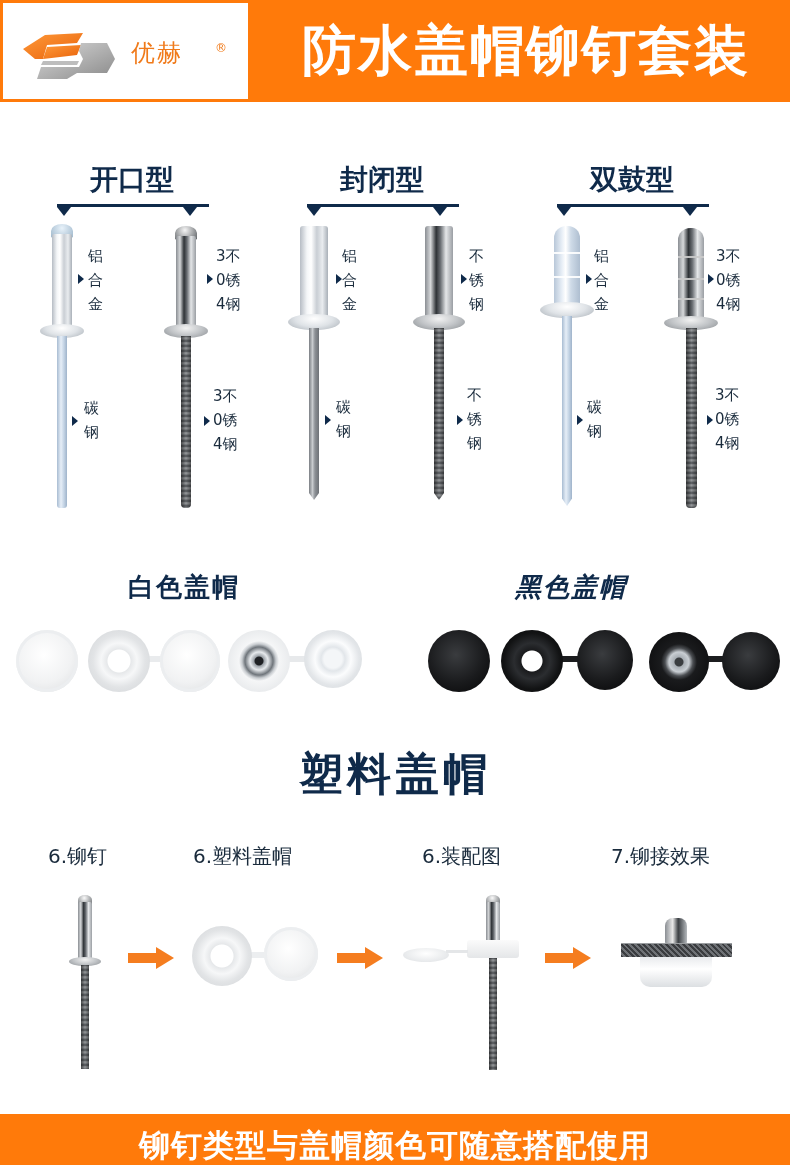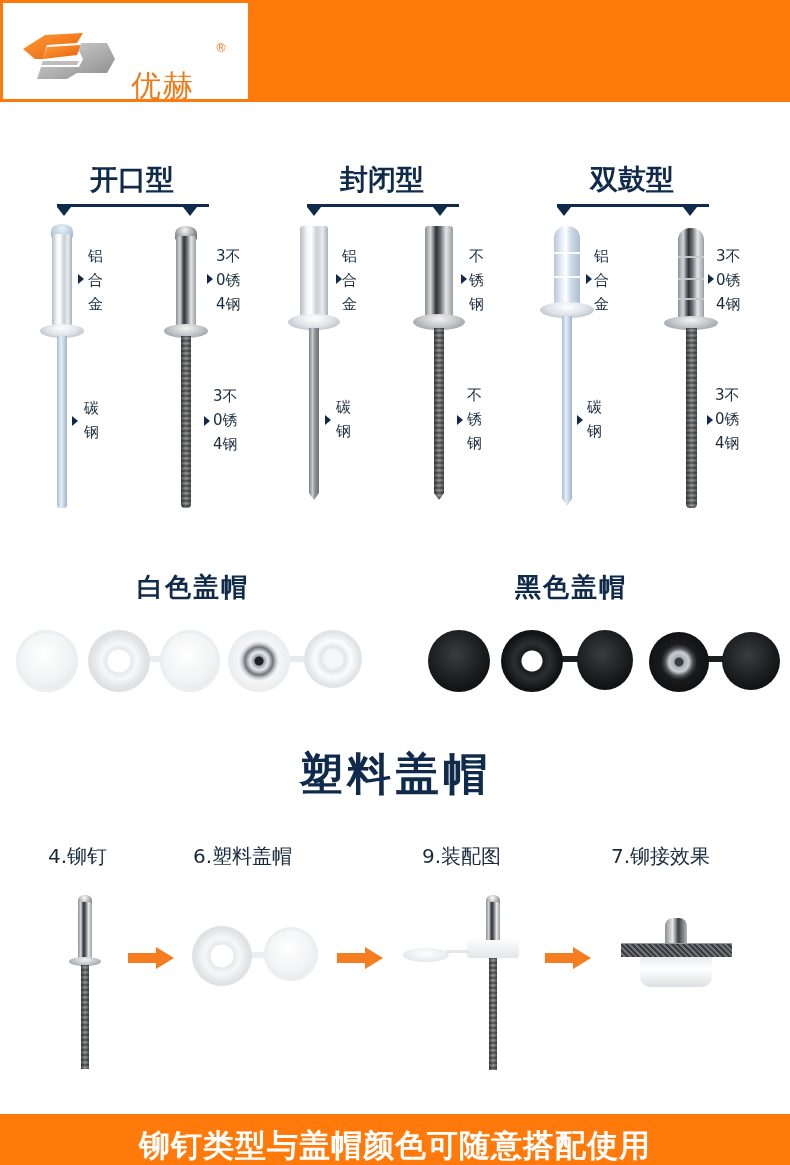--- a/index.html
+++ b/index.html
@@ -3,21 +3,21 @@
 <meta charset="utf-8">
 <style>
   * { box-sizing: border-box; margin: 0; padding: 0; }
   html, body { width: 790px; height: 1165px; background: #ffffff; overflow: hidden; }
   body { font-family: "DejaVu Sans", "Liberation Sans", sans-serif; color: #0f2a4a; position: relative; }
 
   
   .header { position: absolute; left: 0; top: 0; width: 790px; height: 102px; background: #ff7a0a; }
   .logo-box { position: absolute; left: 3px; top: 3px; width: 245px; height: 96px; background: #fff; }
   .logo-mark { position: absolute; left: 20px; top: 26px; width: 92px; height: 50px; }
-  .logo-text { position: absolute; left: 128px; top: 34px; font-size: 30px; color: #f07a1a; letter-spacing: 2px; margin-top: 29px; }
+  .logo-text { position: absolute; left: 128px; top: 34px; font-size: 24px; color: #f07a1a; letter-spacing: 2px; }
   .logo-reg { position: absolute; left: 212px; top: 38px; font-size: 12px; color: #f07a1a; }
   .header-title { position: absolute; left: 262px; top: 12px; width: 528px; text-align: center; color: #fff; font-size: 54px; font-weight: bold; letter-spacing: 2px; line-height: 78px; }
 
   
   .group { position: absolute; top: 160px; width: 150px; }
   .group-title { position: absolute; top: 0; left: 0; width: 150px; text-align: center; font-size: 28px; font-weight: bold; color: #0f2a4a; line-height: 40px; }
   .group-bar { position: absolute; top: 44px; left: 0; width: 152px; height: 3px; background: #0f2a4a; }
   .group-tri { position: absolute; top: 47px; width: 0; height: 0; border-left: 7px solid transparent; border-right: 7px solid transparent; border-top: 9px solid #0f2a4a; }
 
   .rivet { position: absolute; }
@@ -81,20 +81,21 @@
         </linearGradient>
       </defs>
       <polygon points="0,20 22,6 60,4 54,14 24,16 20,30 12,30" fill="url(#og)"></polygon>
       <polygon points="24,18 58,16 54,26 20,30" fill="url(#og)"></polygon>
       <polygon points="58,14 84,14 92,30 84,44 54,44 44,50 14,50 18,38 56,38 60,30 56,22" fill="url(#gg)"></polygon>
       <polygon points="20,32 56,32 54,36 18,36" fill="#bdbdbd"></polygon>
     </svg>
     <span class="logo-text">优赫</span>
     <span class="logo-reg">®</span>
   </div>
+  <div class="header-title">防水盖帽铆钉套装</div>
 </div>
 
 <div class="group" style="left:57px;">
   <div class="group-title">开口型</div>
   <div class="group-bar"></div>
   <div class="group-tri" style="left:0px;"></div>
   <div class="group-tri" style="left:126px;"></div>
 </div>
 
 <div class="rivet" style="left:40px; top:220px; width:80px; height:300px;">
@@ -194,22 +195,22 @@
   <div class="ptr" style="left:46px; top:54px;"></div>
   <div class="label" style="left:54px; top:24px;">3不
 0锈
 4钢</div>
   <div class="ptr" style="left:45px; top:195px;"></div>
   <div class="label" style="left:53px; top:163px;">3不
 0锈
 4钢</div>
 </div>
 
-<div class="caps-title" style="left:137px;">白色盖帽</div>
-<div class="caps-title" style="left:515px;">黑色盖帽</div>
+<div class="caps-title" style="left:128px;">白色盖帽</div>
+<div class="caps-title" style="left:515px;font-style:italic;">黑色盖帽</div>
 
 <div>
   <div class="cap cap-white" style="left:16px; top:630px; width:62px; height:62px;"></div>
   <div class="strap" style="left:140px; top:656px; width:30px; background:#e9ebed;"></div>
   <div class="cap cap-white-ring" style="left:88px; top:630px; width:62px; height:62px;"></div>
   <div class="cap cap-white" style="left:160px; top:630px; width:60px; height:62px;"></div>
   <div class="strap" style="left:285px; top:656px; width:26px; background:#e7e9eb;"></div>
   <div class="cap cap-white-metal" style="left:228px; top:630px; width:62px; height:62px;"></div>
   <div class="cap cap-clear" style="left:304px; top:630px; width:58px; height:58px;"></div>
 </div>
@@ -219,23 +220,23 @@
   <div class="strap" style="left:556px; top:656px; width:26px; background:#1c1d1f;"></div>
   <div class="cap cap-black-ring" style="left:501px; top:630px; width:62px; height:62px;"></div>
   <div class="cap cap-black" style="left:577px; top:630px; width:56px; height:60px;"></div>
   <div class="strap" style="left:705px; top:656px; width:26px; background:#1c1d1f;"></div>
   <div class="cap cap-black-metal" style="left:649px; top:632px; width:60px; height:60px;"></div>
   <div class="cap cap-black" style="left:722px; top:632px; width:58px; height:58px;"></div>
 </div>
 
 <div class="usage-title">塑料盖帽</div>
 
-<div class="step-label" style="left:48px;">4.铆钉</div>
+<div class="step-label" style="left:48px;">6.铆钉</div>
 <div class="step-label" style="left:193px;">6.塑料盖帽</div>
-<div class="step-label" style="left:422px;">9.装配图</div>
+<div class="step-label" style="left:422px;">6.装配图</div>
 <div class="step-label" style="left:611px;">7.铆接效果</div>
 
 <div class="rivet" style="left:66px; top:895px; width:40px; height:180px;">
   <div class="dome" style="left:12px; top:0px; width:14px; height:10px; background: radial-gradient(circle at 45% 30%, #fafafa, #6a6e72);"></div>
   <div class="shaft-body steel-dark" style="left:12px; top:7px; width:14px; height:60px;"></div>
   <div class="flange flange-steel" style="left:3px; top:62px; width:32px; height:9px;"></div>
   <div class="mandrel mandrel-thread" style="left:15px; top:70px; width:8px; height:104px;"></div>
 </div>
 
 <div class="arrow" style="left:128px; top:947px;">

